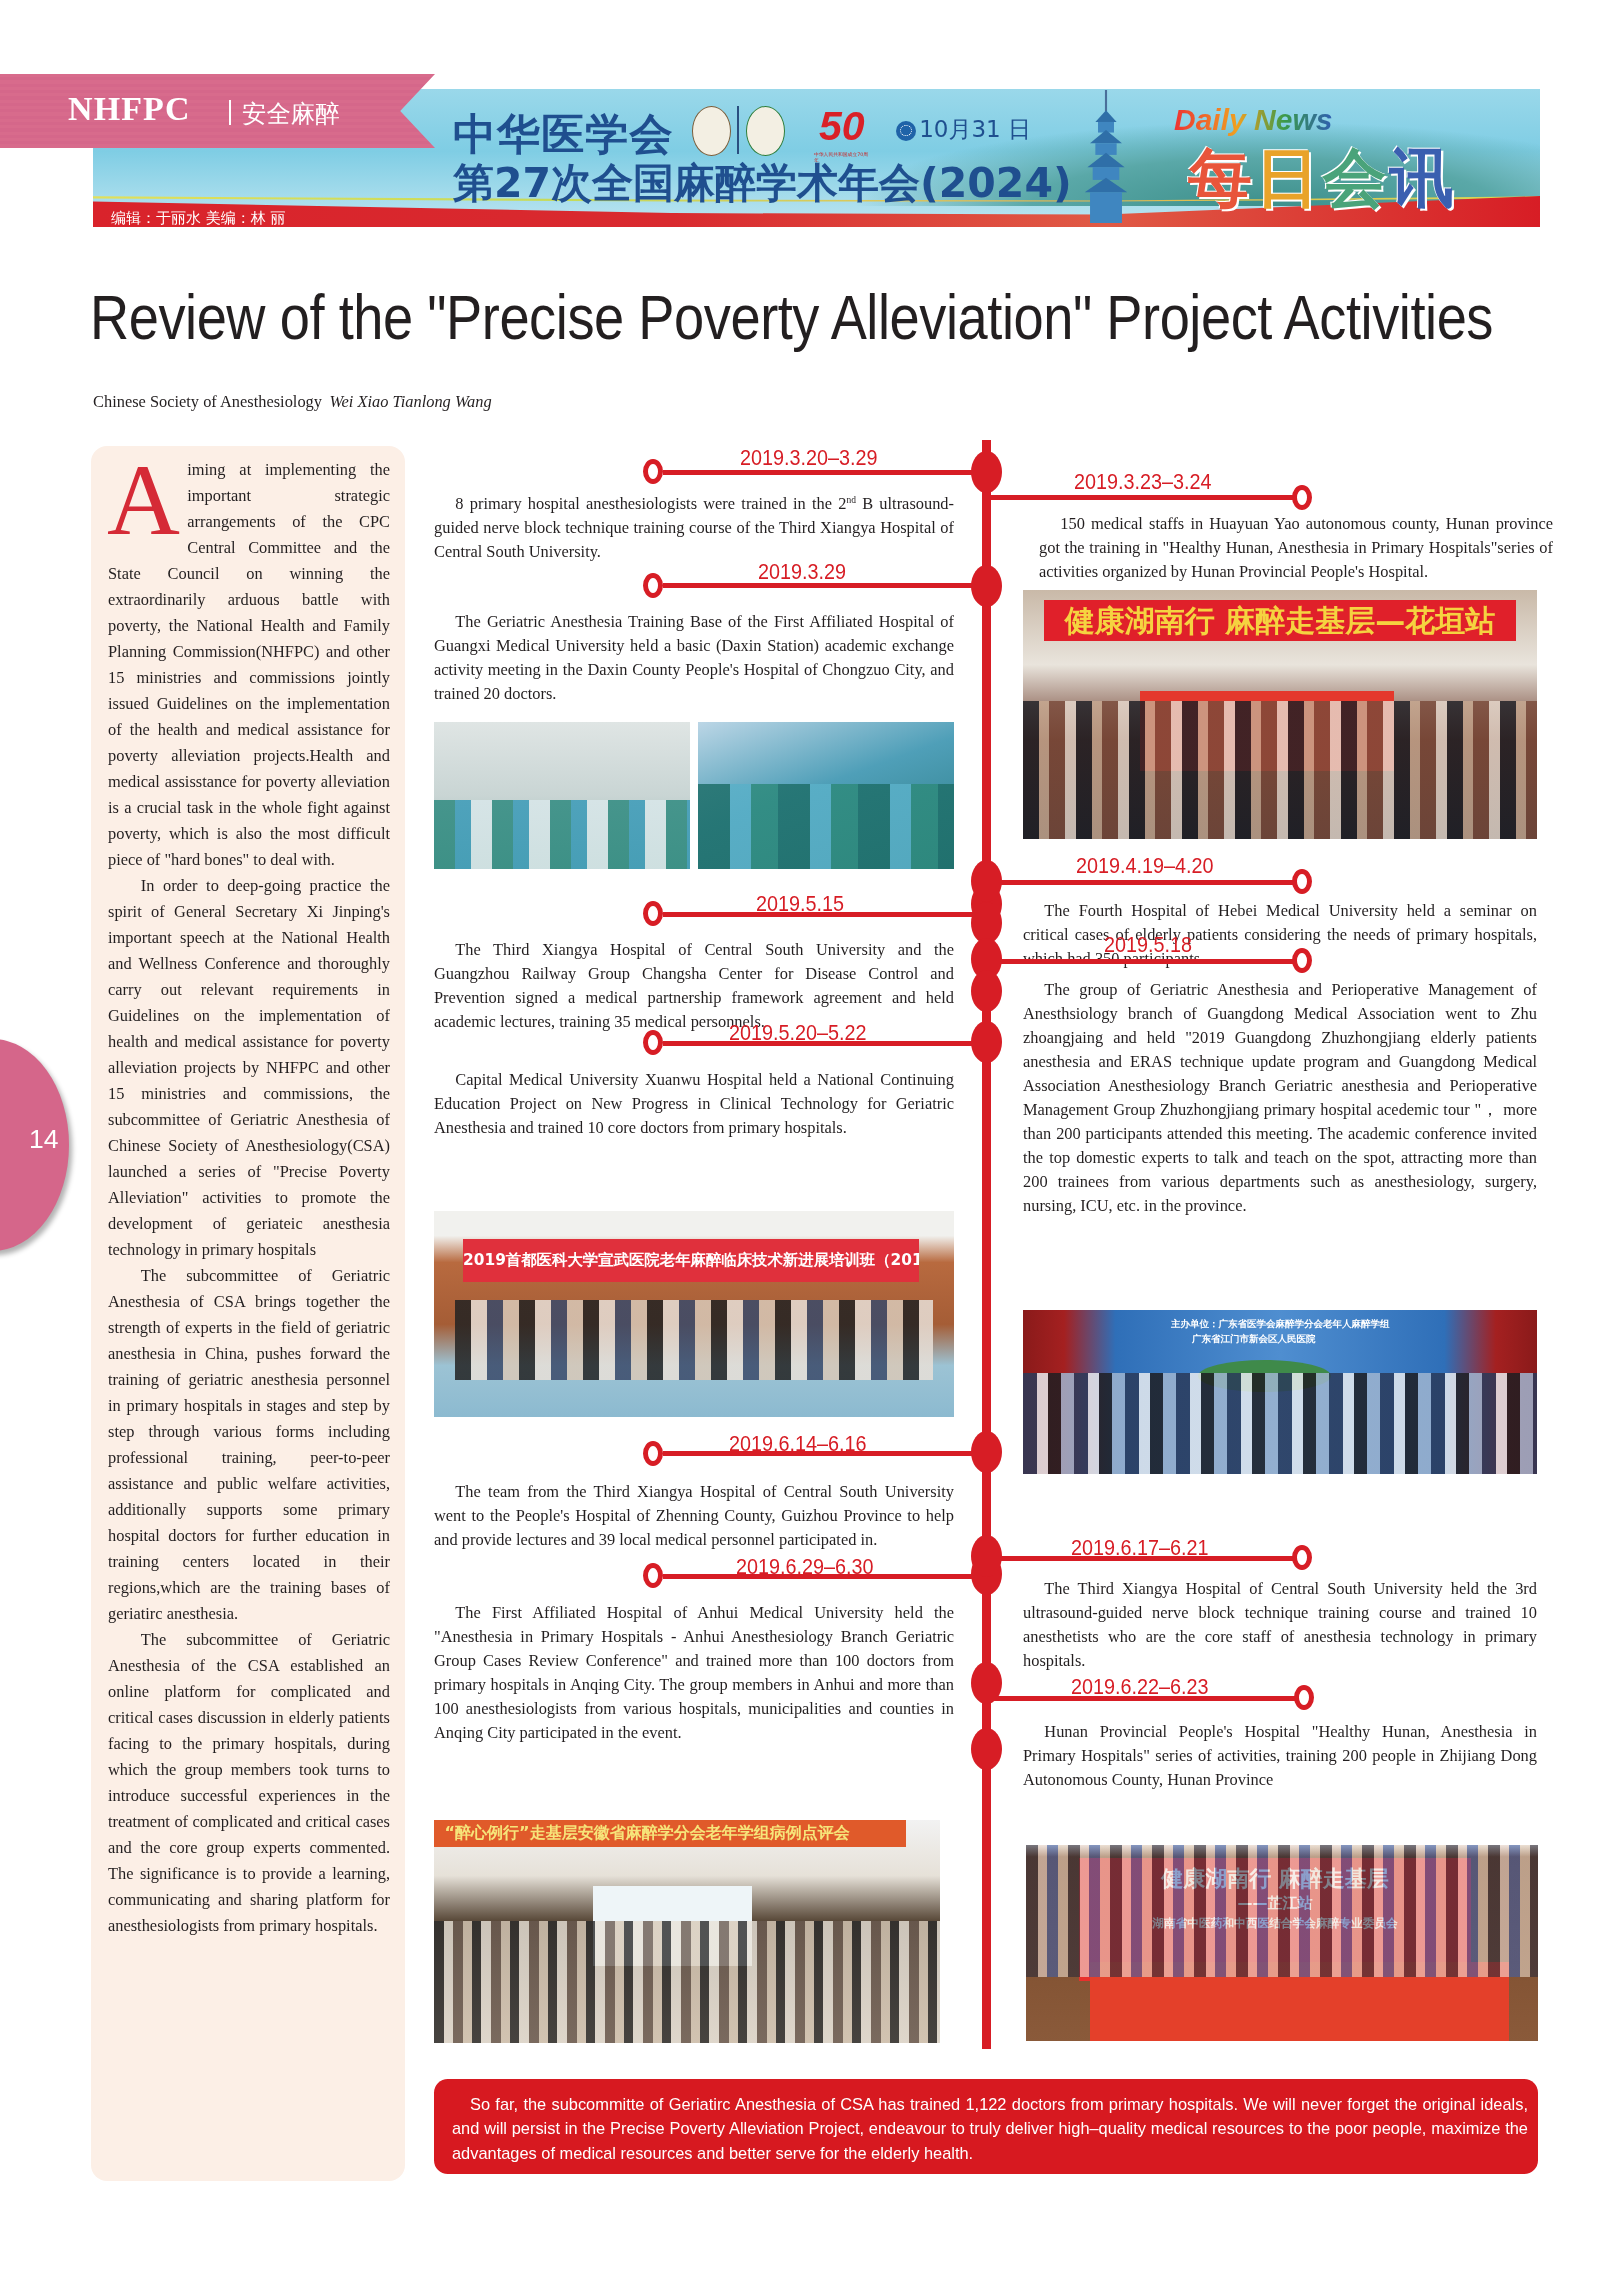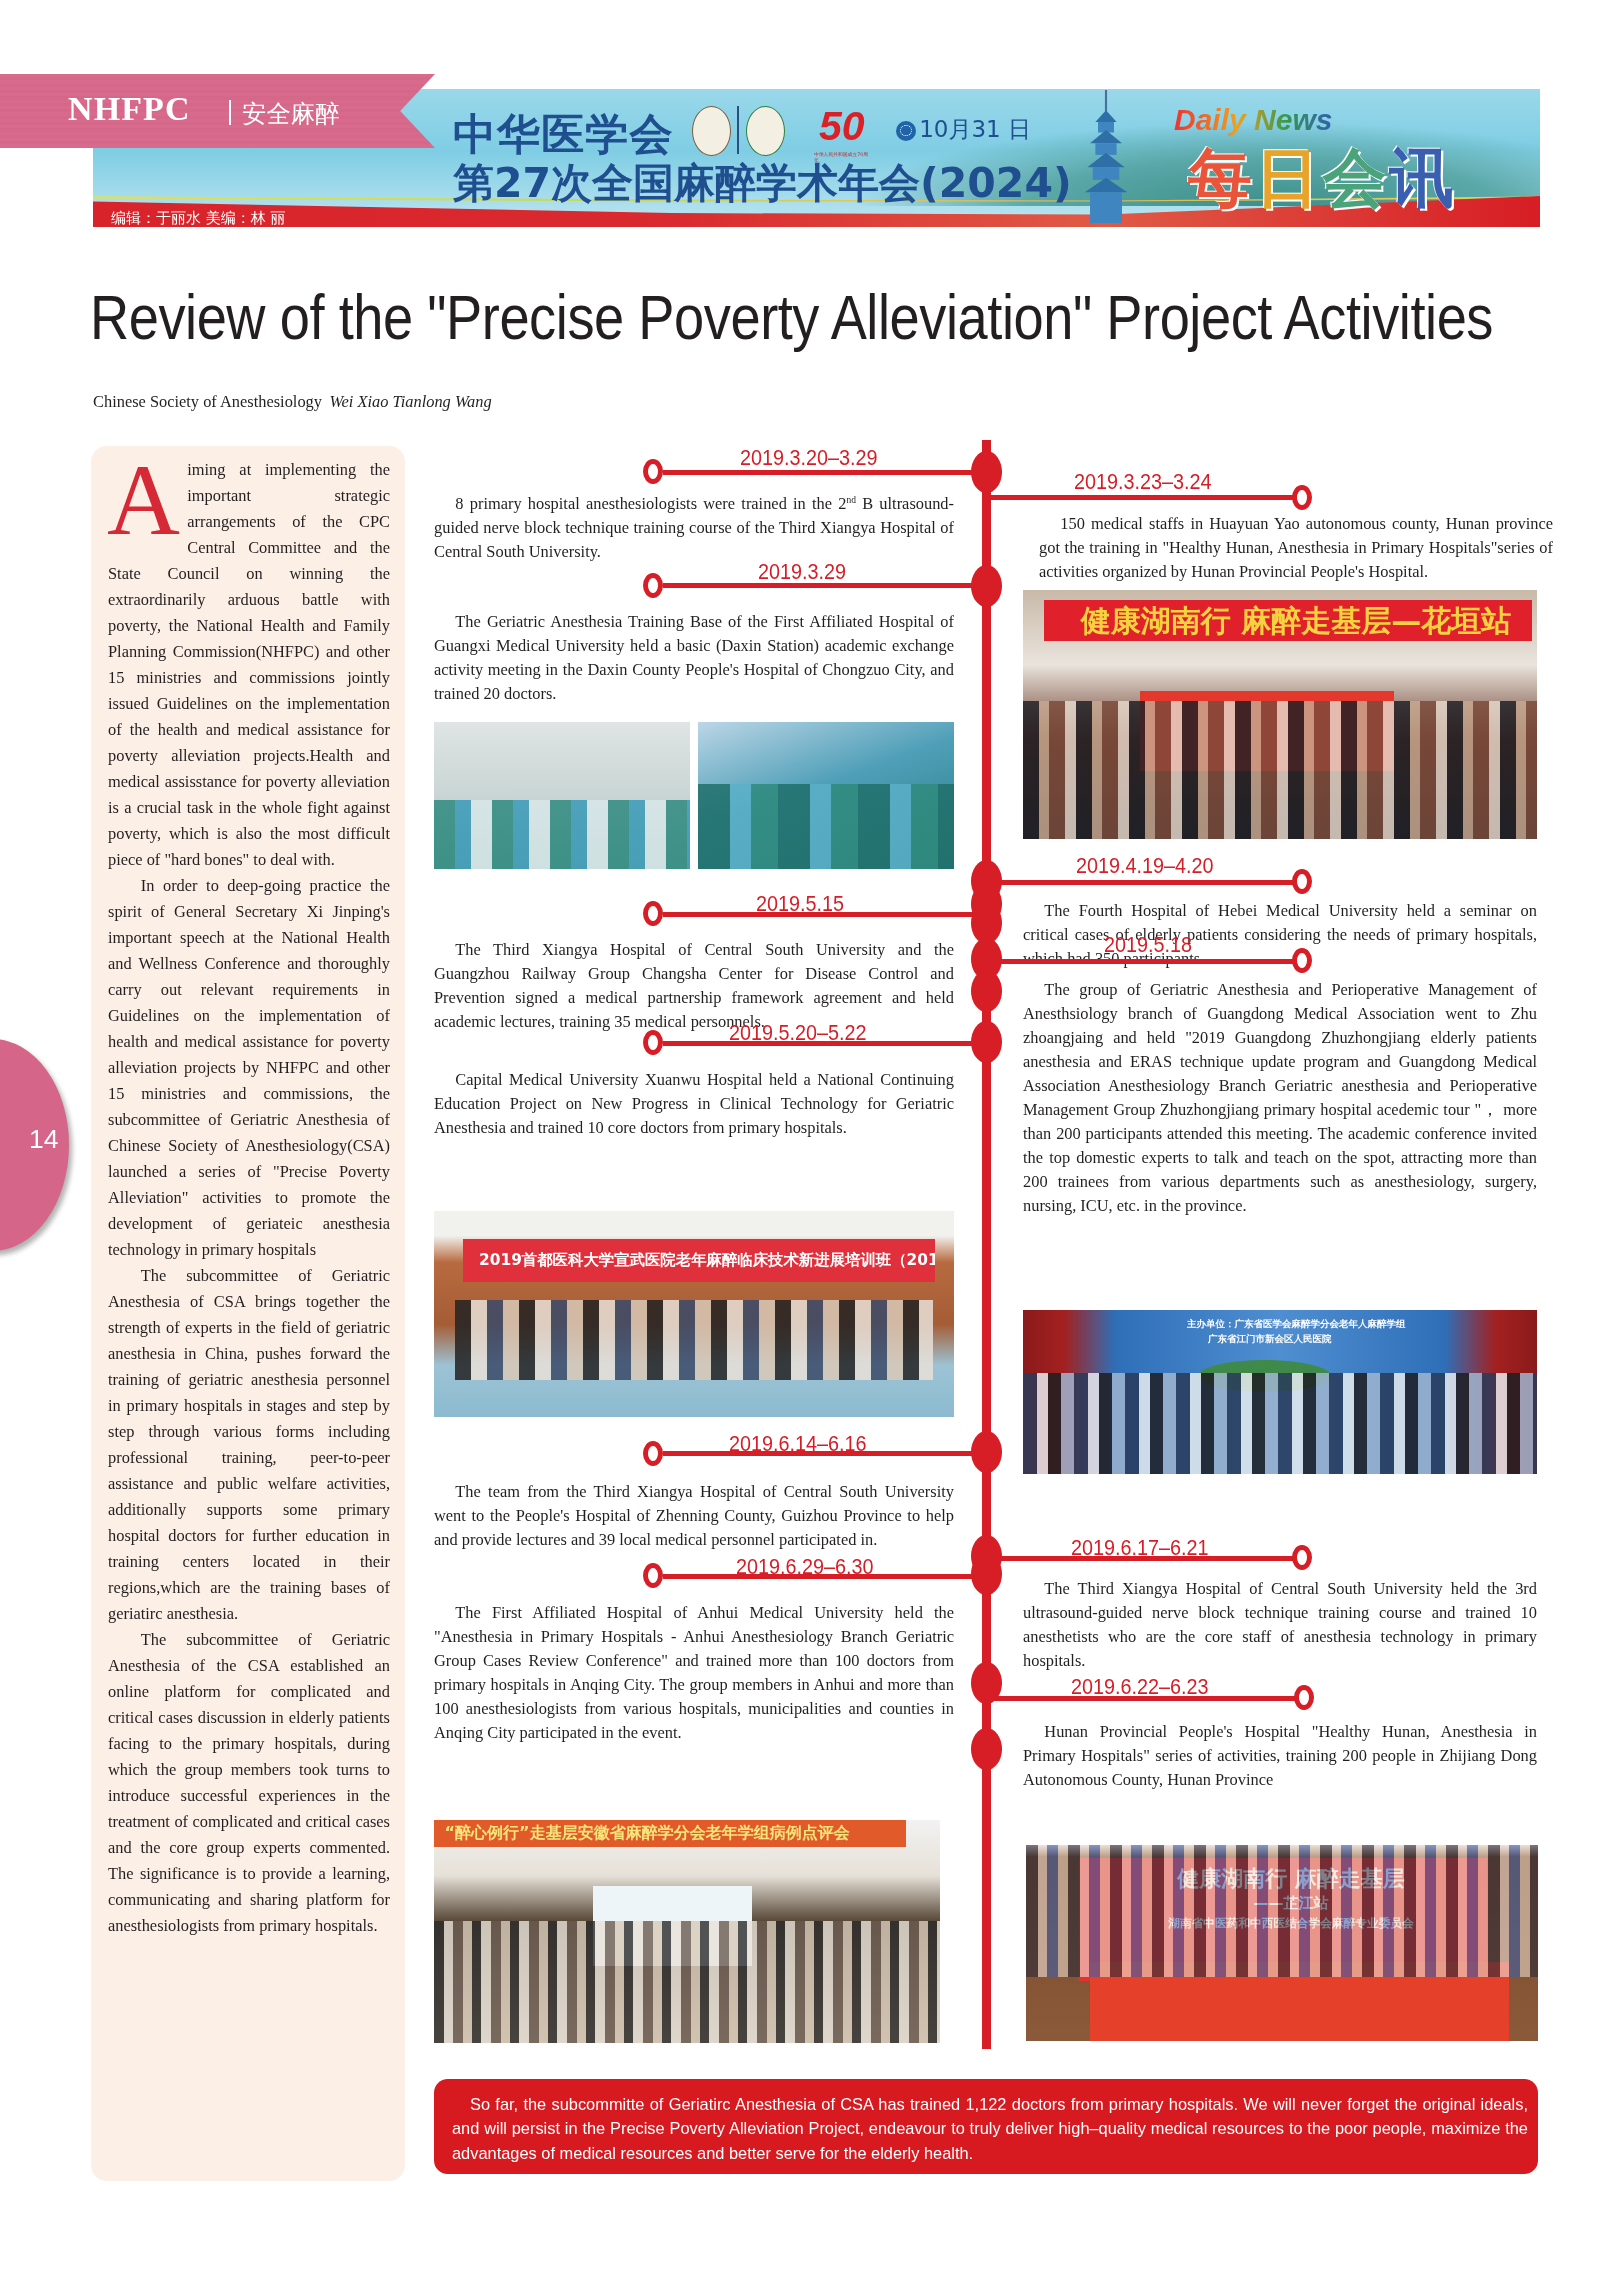--- a/index.html
+++ b/index.html
@@ -60,21 +60,21 @@
 
   
   .spine { left:982px; top:440px; width:8.5px; height:1609px; background:#d71d25; }
   .knob { width:31px; height:42px; border-radius:50%; background:#d71d25; }
   .branch { height:4.8px; background:#d71d25; }
   .ring { width:20px; height:25.4px; border-radius:50%; border:5.8px solid #d71d25; background:#fff; box-sizing:border-box; }
   .date { font-family:"Liberation Sans", sans-serif; font-size:22px; color:#d71d25; transform:scaleX(.9); transform-origin:left top; white-space:nowrap; }
   .evtext { font-size:16.4px; line-height:24px; text-align:justify; color:#231f20; }
   .evtext span.in { display:inline-block; width:1.3em; }
   .photo { overflow:hidden; }
-  .photo .banner { position:absolute; font-family:"DejaVu Sans", sans-serif; font-weight:bold; white-space:nowrap;padding-left:16px; }
+  .photo .banner { position:absolute; font-family:"DejaVu Sans", sans-serif; font-weight:bold; white-space:nowrap; }
   .crowd { position:absolute; left:0; right:0; bottom:0; }
 
   
   .summary { left:434px; top:2079px; width:1104px; height:95px; background:#d71920; border-radius:13.8px; }
   .summary-text { left:452px; top:2092px; width:1076px; font-family:"Liberation Sans", sans-serif; font-size:16.4px; line-height:24.4px; color:#fff; text-align:justify; }
 </style>
 </head>
 <body>
 
 <div class="abs hdr-band">

